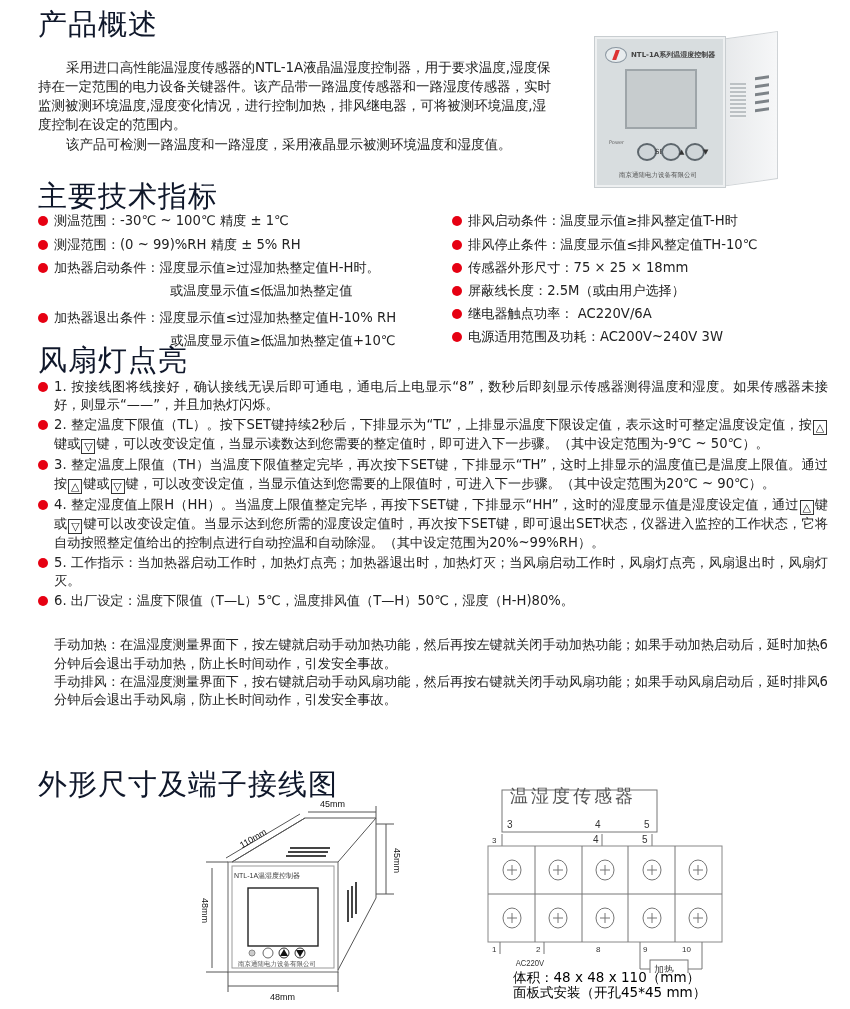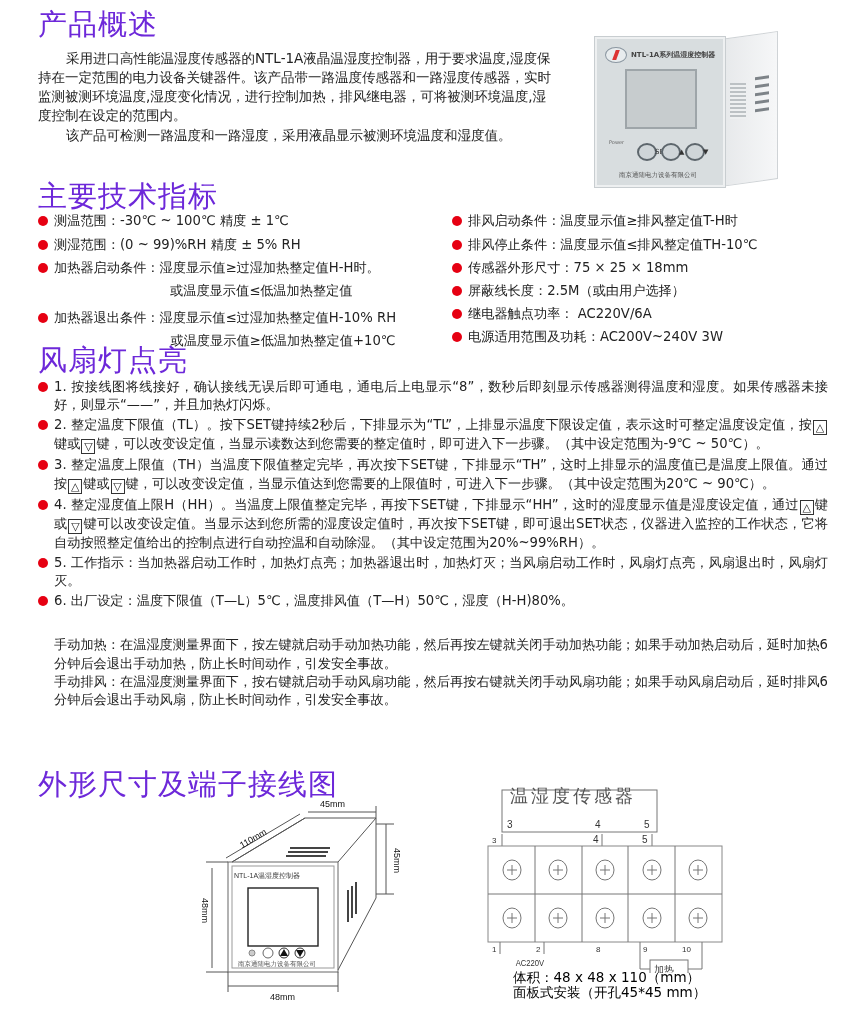--- a/index.html
+++ b/index.html
@@ -1,21 +1,21 @@
 <!DOCTYPE html>
 <html><head>
 <meta charset="utf-8">
 <style>
   * { box-sizing: border-box; margin: 0; padding: 0; }
   html, body { width: 850px; height: 1009px; background: #ffffff; overflow: hidden; }
   body { position: relative; font-family: "DejaVu Sans", "Liberation Sans", sans-serif; color: #222; }
 
-  .h1 { position: absolute; color: #6d28d9; font-size: 29px; font-weight: normal; letter-spacing: 1px; line-height: 1; }
-
-  .para { position: absolute; font-size: 13.5px; line-height: 19px; color: #222; }
+  .h1 { position: absolute; color: #0f172a; font-size: 29px; font-weight: normal; letter-spacing: 1px; line-height: 1; }
+
+  .para { position: absolute; font-size: 13.5px; line-height: 19px; color: #222; margin-top: 9px; }
 
   .spec { position: absolute; font-size: 13.2px; line-height: 19px; color: #222; white-space: nowrap; }
   .spec .dot, .use .dot {
     display: inline-block; width: 10px; height: 10px; border-radius: 50%;
     background: #e60012; margin-right: 6px; vertical-align: -1px;
   }
   .spec .cont { padding-left: 132px; display: block; }
 
   .use { position: absolute; left: 38px; width: 790px; font-size: 13.2px; line-height: 18.2px; color: #222; }
   .use .item { position: relative; padding-left: 16px; margin-bottom: 2px; text-align: justify; }

